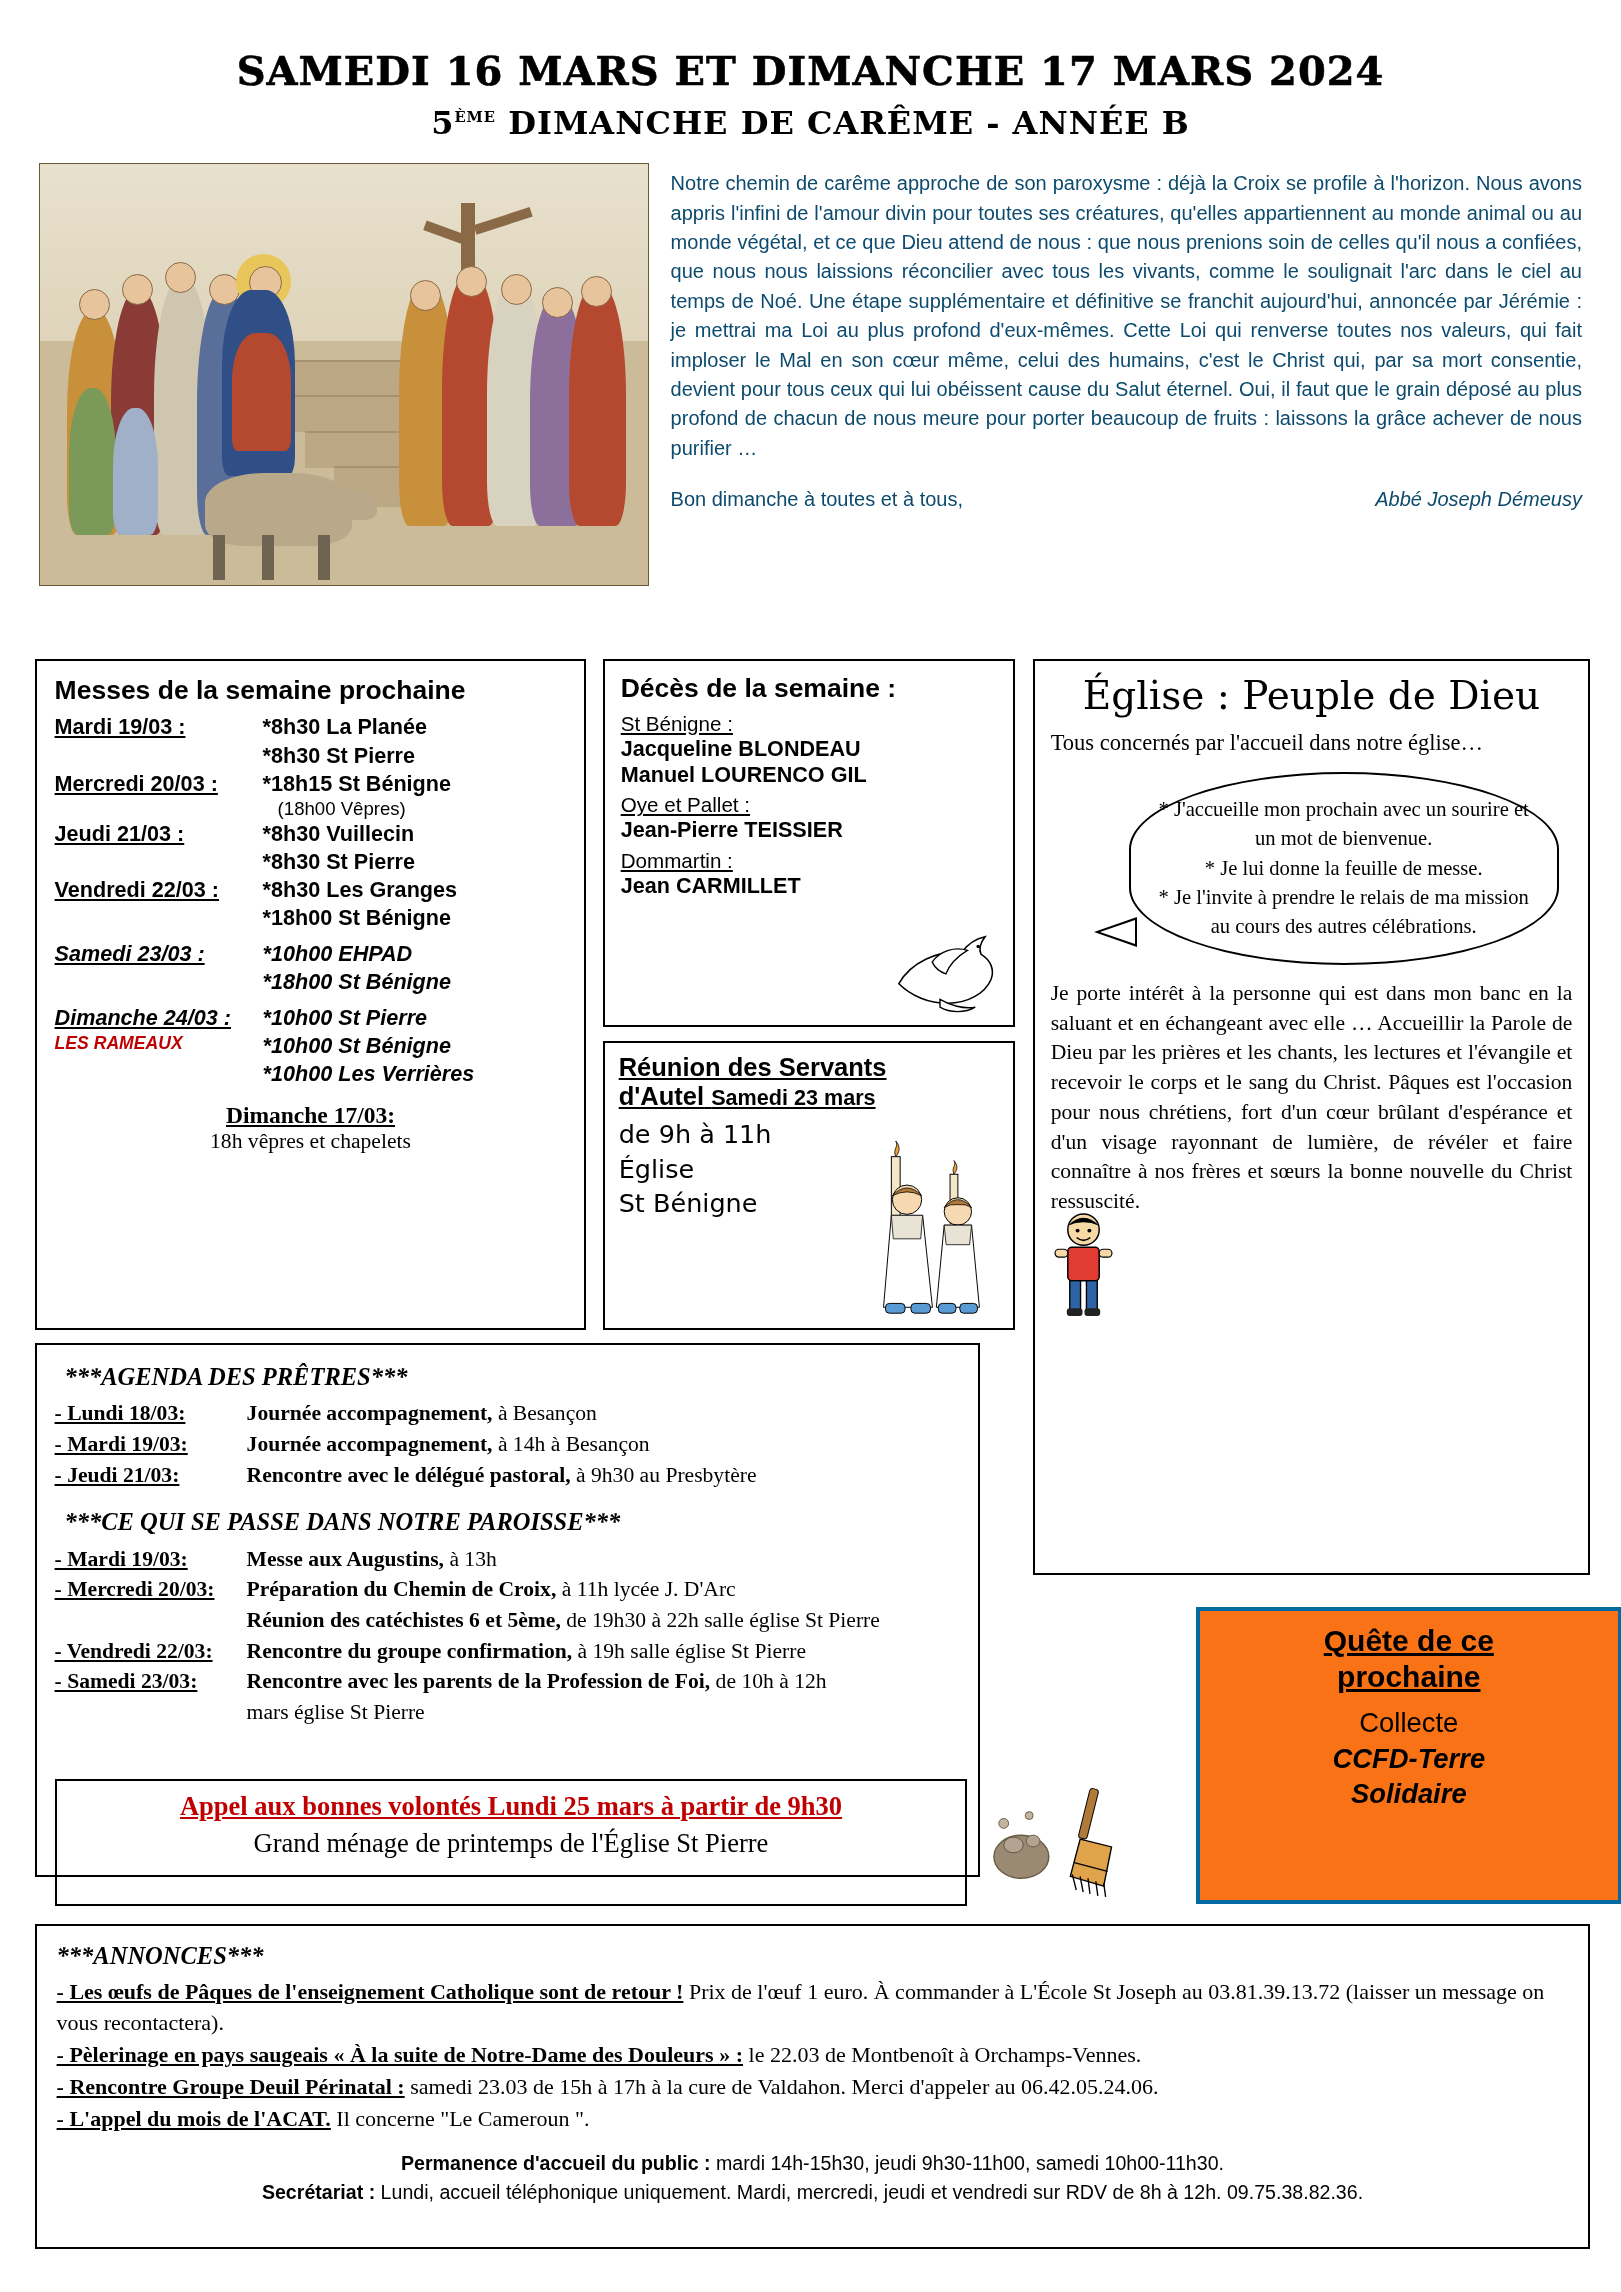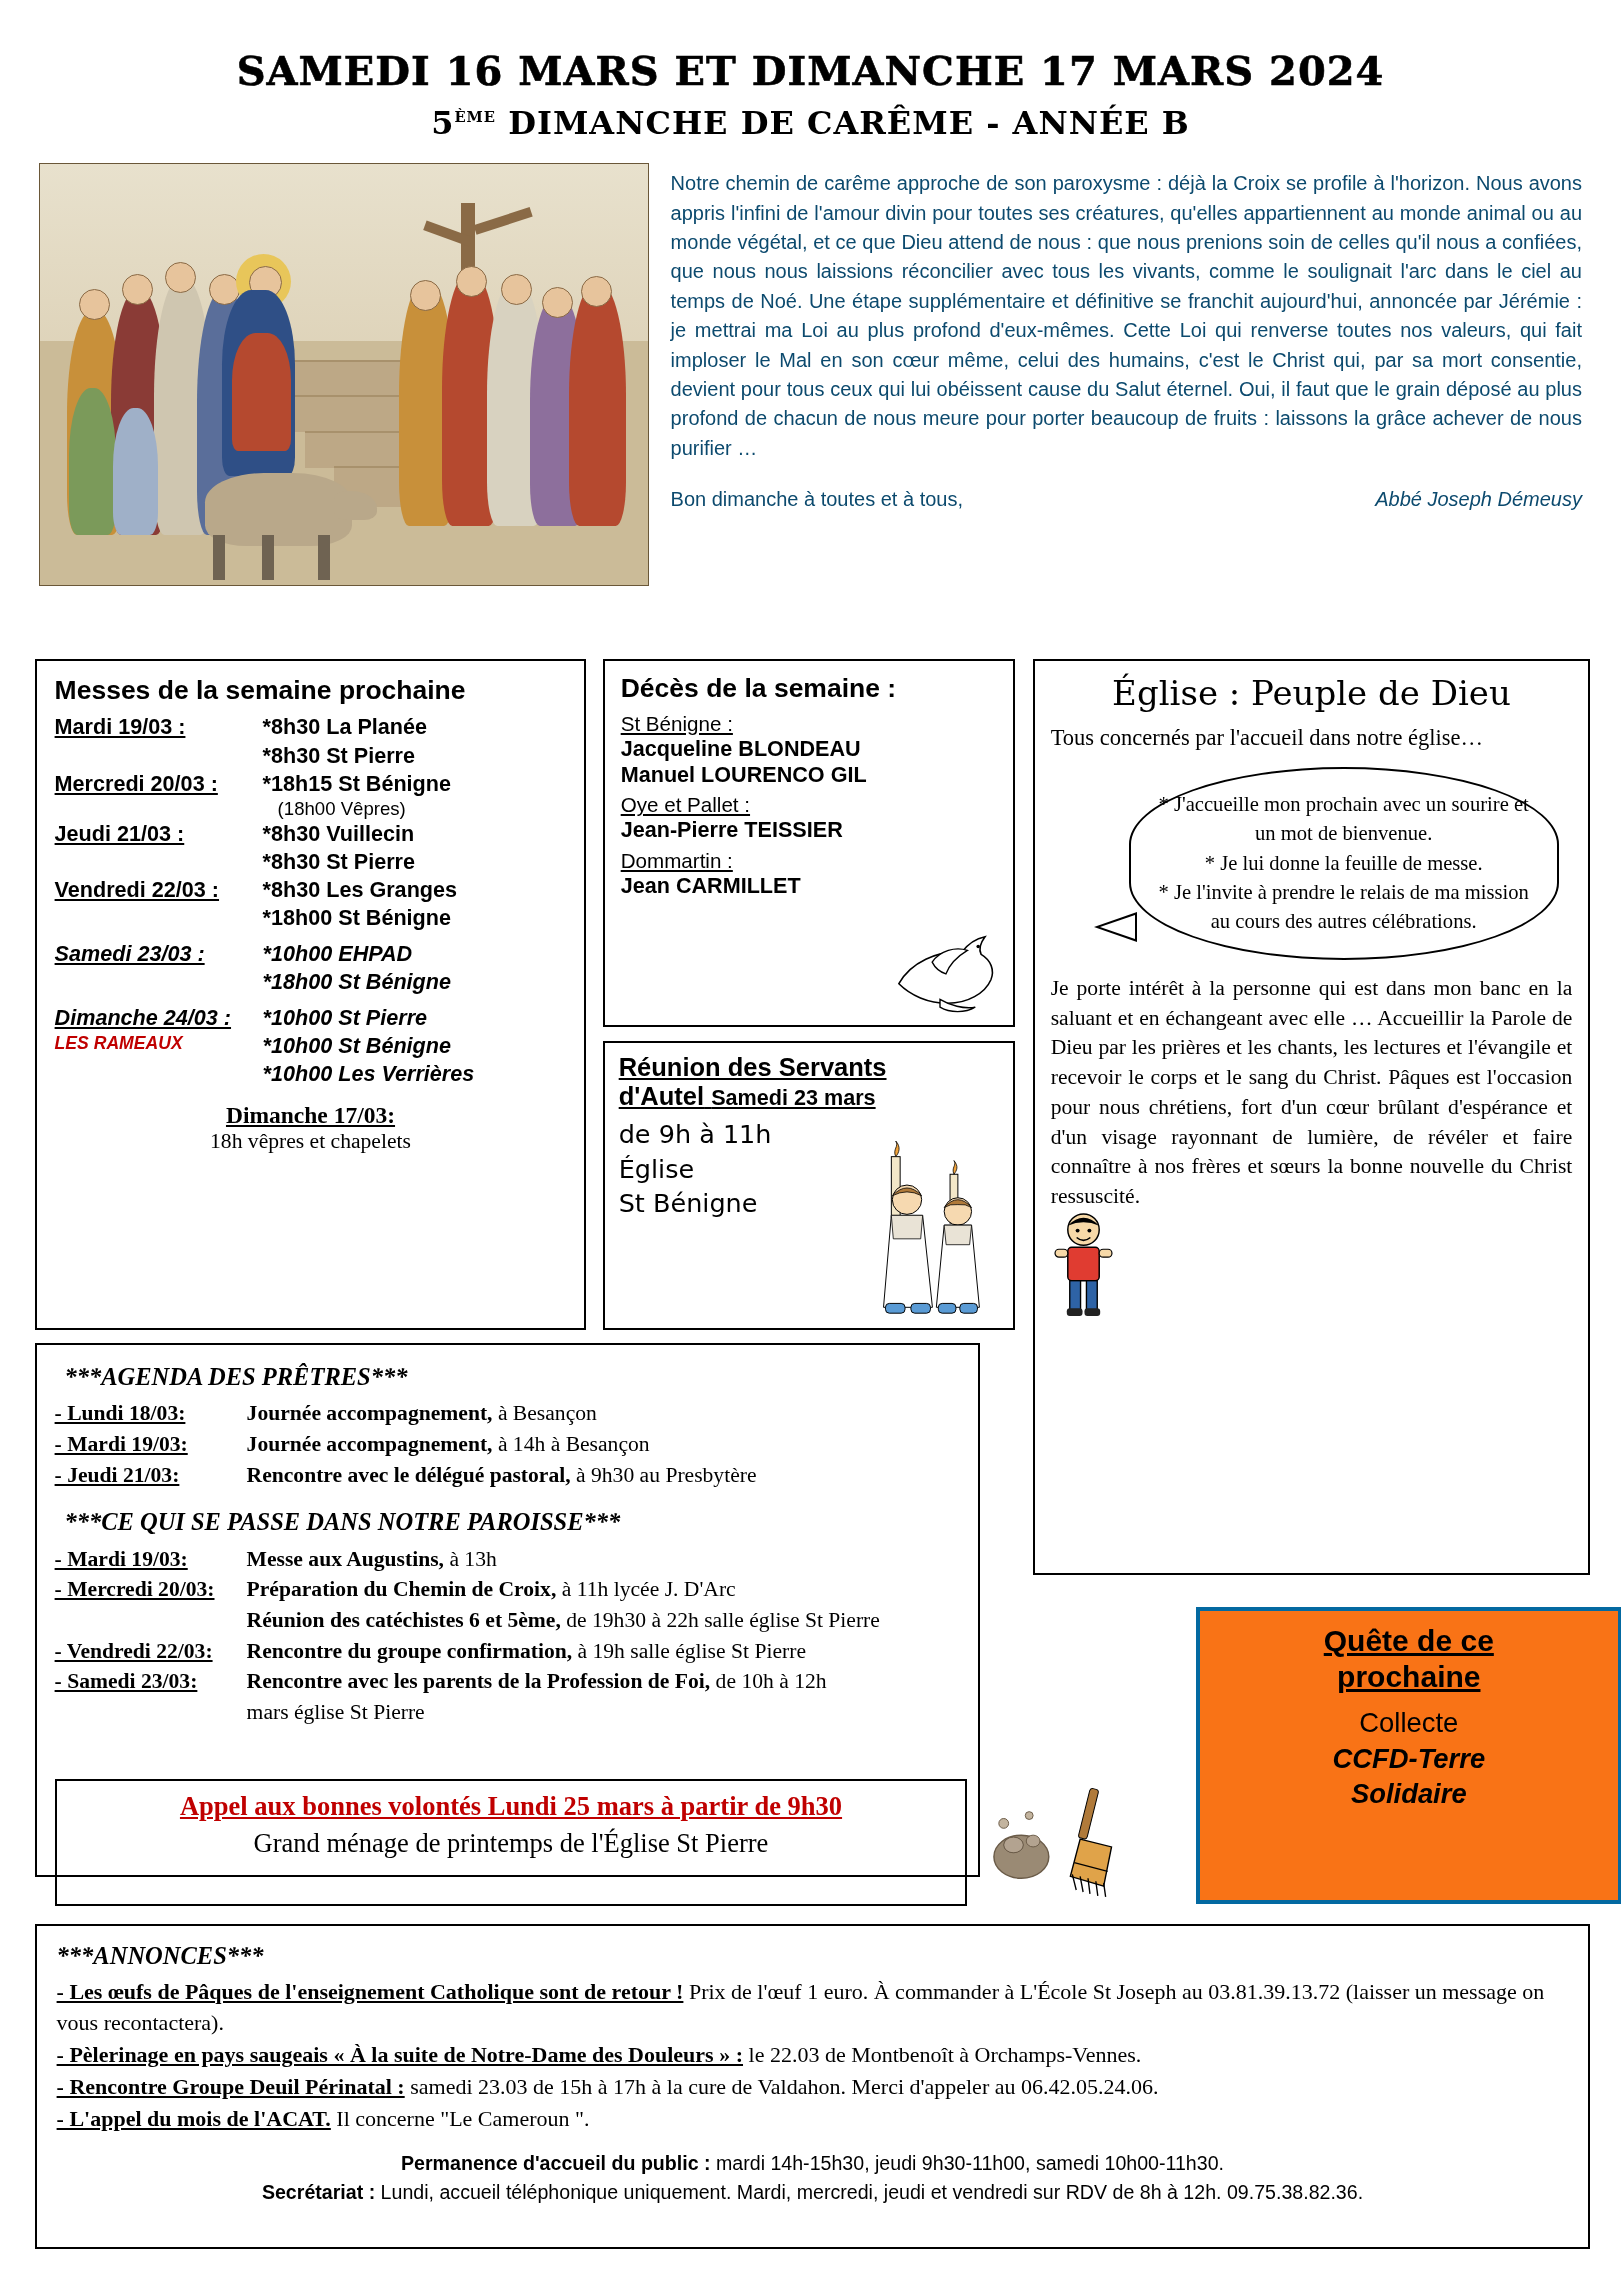--- a/index.html
+++ b/index.html
@@ -72,21 +72,21 @@
   .dim17 .t{text-decoration:underline;font-weight:bold;}
   .dim17 .s{font-size:21.6px;}
 
   .deces-g{font-family:"Liberation Sans", sans-serif;font-size:20.6px;text-decoration:underline;margin-top:5.9px;}
   .deces-n{font-family:"Liberation Sans", sans-serif;font-size:21.6px;font-weight:bold;}
 
   .serv-title{font-family:"Liberation Sans", sans-serif;font-weight:bold;font-size:25.5px;text-decoration:underline;line-height:1.15;}
   .serv-when{font-family:"Liberation Sans", sans-serif;font-weight:bold;font-size:21.6px;}
   .serv-hand{font-family:"DejaVu Sans", sans-serif;font-size:25.5px;line-height:1.35;margin-top:5.9px;}
 
-  .eg-title{text-align:center;font-size:34px;font-family:"DejaVu Serif", serif;}
+  .eg-title{text-align:center;font-size:39px;font-family:"DejaVu Serif", serif;}
   .eg-lead{font-size:22.5px;line-height:1.35;margin-top:9.8px;}
   .bubble{
     position:relative;margin:13.7px 13.7px 0 78px;border:2px solid #000;border-radius:50%/40%;
     padding:21.6px 25.5px;font-size:20.6px;line-height:1.42;text-align:center;
   }
   .bubble .tail{
     position:absolute;left:-37px;bottom:15.7px;width:0;height:0;
     border-top:15.7px solid transparent;border-bottom:15.7px solid transparent;border-right:43px solid #000;
   }
   .bubble .tail:after{

